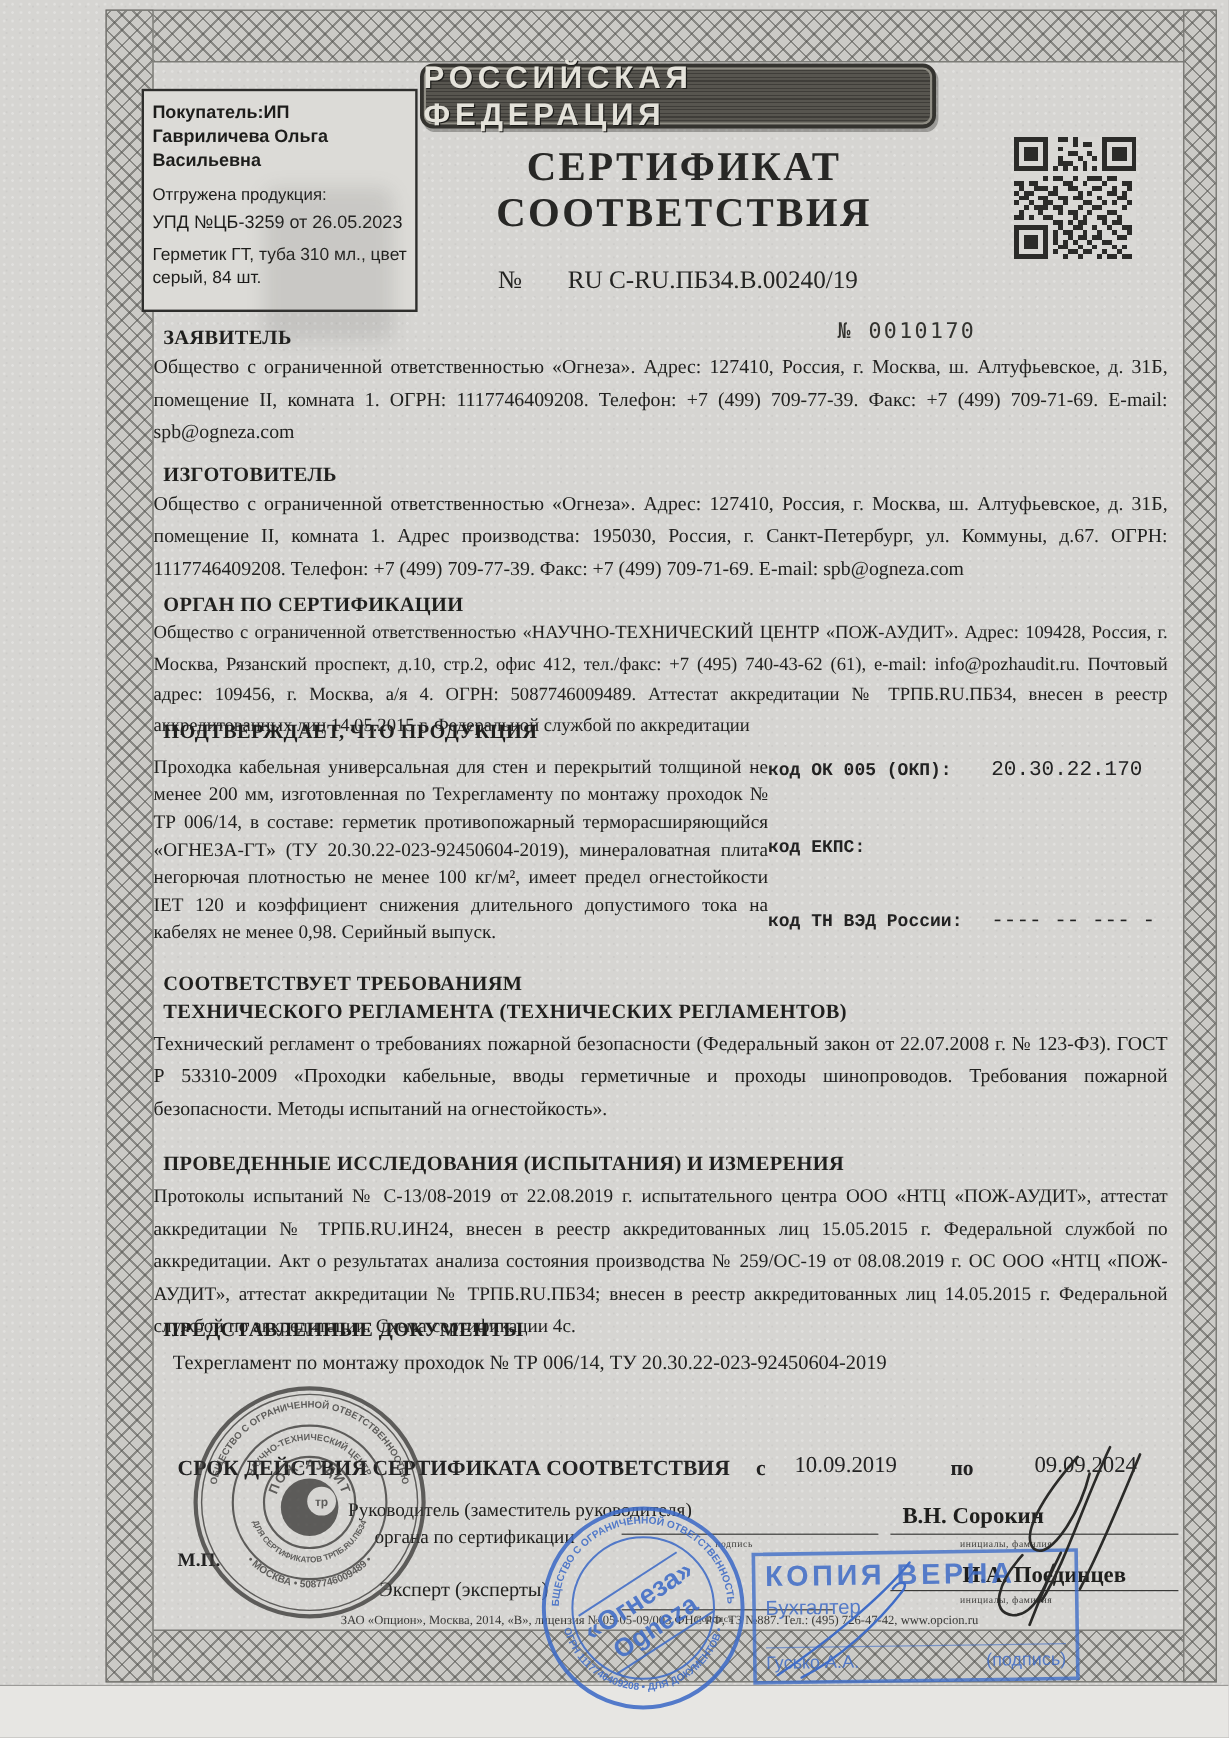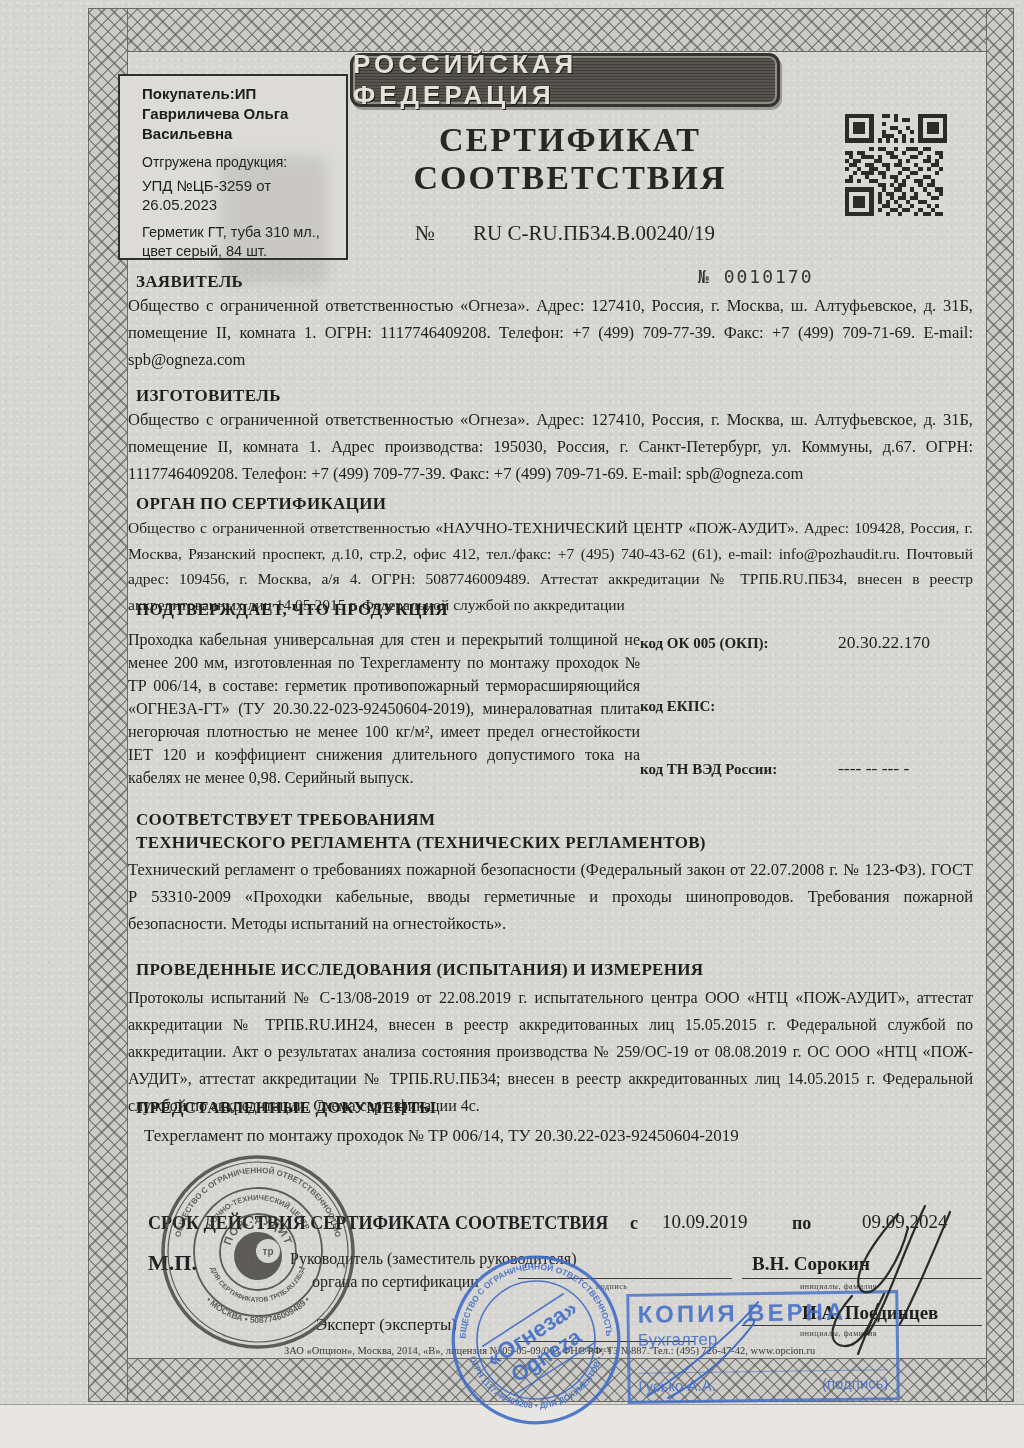--- a/index.html
+++ b/index.html
@@ -14,21 +14,21 @@
       repeating-linear-gradient(45deg, rgba(82,82,78,.55) 0 1.6px, transparent 1.6px 9px),
       repeating-linear-gradient(-45deg, rgba(82,82,78,.55) 0 1.6px, transparent 1.6px 9px);
     border:1.5px solid #6a6965;box-sizing:border-box;}
   .frame-top{left:88px;top:8px;width:926px;height:44px;}
   .frame-bottom{left:88px;top:1358px;width:926px;height:44px;}
   .frame-left{left:88px;top:8px;width:40px;height:1394px;}
   .frame-right{left:986px;top:8px;width:28px;height:1394px;}
   .scan-edge{position:absolute;left:0;top:1404px;width:1024px;height:44px;background:#e7e6e3;border-top:1px solid #9c9b98;}
 
   .note-box{position:absolute;left:118px;top:74px;width:230px;height:186px;background:#dcdbd7;
-    border:2px solid #2e2e2c;box-sizing:border-box;padding:8px 22px;z-index:3;
+    border:2px solid #2e2e2c;box-sizing:border-box;padding:8px 7px;z-index:3;
     font-family:"Liberation Sans",sans-serif;color:#1d1d1b;}
   .note-box .b{font-weight:bold;font-size:15px;line-height:20px;}
   .note-box .r{font-size:14px;line-height:19px;margin-top:9px;}
   .smudge{position:absolute;left:118px;top:88px;width:108px;height:128px;background:rgba(80,80,78,.13);filter:blur(7px);border-radius:12px;}
 
   .banner{position:absolute;left:350px;top:53px;width:424px;height:48px;z-index:4;
     background-color:#57554f;
     background-image:repeating-linear-gradient(0deg,rgba(0,0,0,.28) 0 1px,transparent 1px 3px);
     border:3px solid #34332f;border-radius:11px;box-shadow:inset 0 0 0 2px #8f8d84, 2px 3px 0 rgba(40,40,38,.35);
     display:flex;align-items:center;justify-content:center;
@@ -42,34 +42,34 @@
   .blank-no{position:absolute;left:698px;top:266px;font-family:"DejaVu Sans Mono",monospace;
     font-size:18px;letter-spacing:2px;color:#33332f;}
   .qr{position:absolute;left:845px;top:114px;width:102px;height:102px;z-index:3;}
 
   .h1{position:absolute;left:136px;font-size:17px;font-weight:bold;letter-spacing:.3px;color:#1f1f1d;}
   .p{position:absolute;left:128px;width:845px;text-align:justify;color:#21211f;}
   .p.big{font-size:16.5px;line-height:27px;}
   .p.mid{font-size:15.5px;line-height:25.5px;}
   .p.tests{font-size:16px;line-height:27px;}
   .prod{width:512px;font-size:16px;line-height:23px;}
-  .code-row{position:absolute;left:640px;display:flex;align-items:baseline;}
+  .code-row{position:absolute;left:640px;display:flex;align-items:baseline;font-family:Liberation Mono, monospace;}
   .code-row .lab{font-size:15px;font-weight:bold;width:178px;}
-  .code-row .val{font-size:17.5px;margin-left:20px;white-space:nowrap;}
+  .code-row .val{font-size:17.5px;margin-left:8px;white-space:nowrap;}
   .docline{position:absolute;left:144px;top:1126px;font-size:17px;color:#21211f;}
 
   .validity-label{position:absolute;left:148px;top:1213px;font-size:18px;font-weight:bold;}
   .vword{position:absolute;top:1213px;font-size:18px;font-weight:bold;}
   .vdate{position:absolute;top:1211px;font-size:19px;}
 
   .role{position:absolute;font-size:16px;font-weight:400;color:#21211f;}
   .sig-line{position:absolute;border-bottom:1.4px solid #3a3a38;height:0;}
   .cap{position:absolute;font-size:8px;color:#3a3a38;letter-spacing:.5px;}
   .sname{position:absolute;font-size:19px;color:#1e1e1c;font-weight:bold;}
-  .mp{position:absolute;left:148px;top:1250px;font-size:22px;font-weight:bold;text-align:center;}
+  .mp{position:absolute;left:148px;top:1292px;font-size:16px;font-weight:bold;text-align:center;}
 
   .footer{position:absolute;left:284px;top:1345px;width:600px;font-family:Liberation Serif, serif;
     font-size:10.5px;color:#383836;z-index:2;}
 
   .stamp{position:absolute;z-index:6;}
   .copy-stamp{position:absolute;left:627px;top:1292px;width:272px;height:110px;z-index:7;
     border:3px solid rgba(64,110,200,.8);transform:rotate(-0.8deg);color:#3f6cc7;
     font-family:"Liberation Sans",sans-serif;box-sizing:border-box;padding:4px 8px;}
   .copy-stamp .t{font-size:24px;font-weight:bold;letter-spacing:3px;opacity:.85;}
   .copy-stamp .r2{font-size:17px;margin-top:2px;opacity:.85;}

